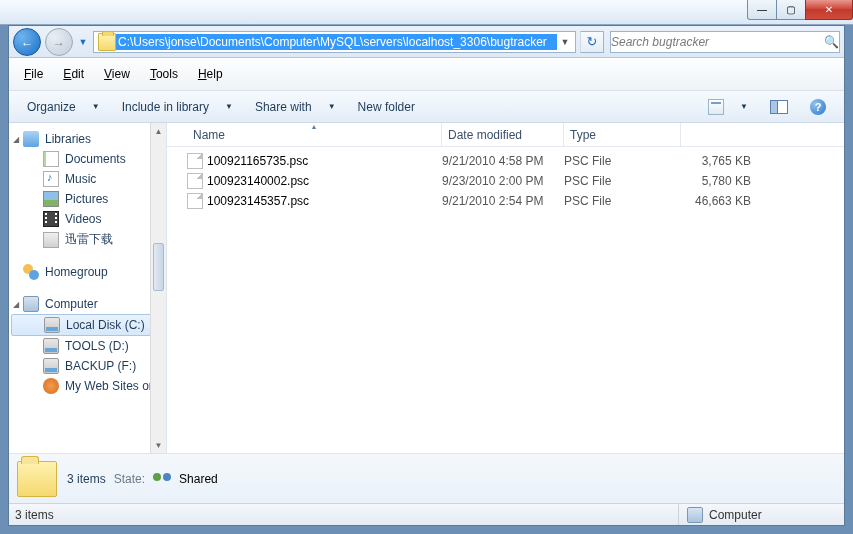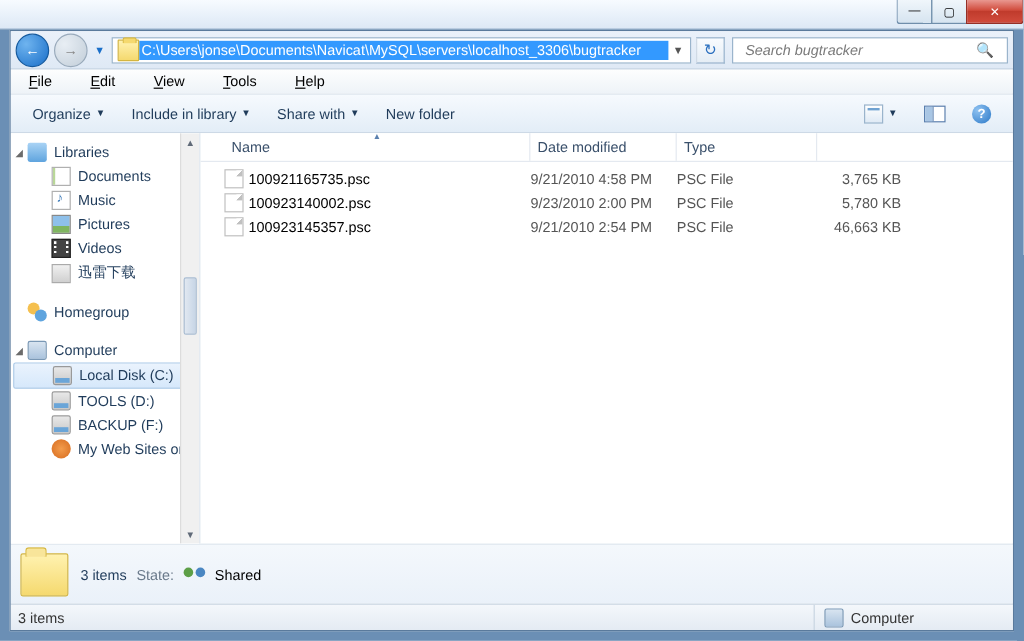--- a/index.html
+++ b/index.html
@@ -20,32 +20,32 @@
 .nav-back, .nav-fwd { width: 28px; height: 28px; border-radius: 50%; display: flex; align-items: center; justify-content: center; }
 .nav-back { background: radial-gradient(circle at 30% 30%, #6fb4ef, #1a6fc9); color: white; border: 1px solid #155a9e; }
 .nav-fwd { background: radial-gradient(circle at 30% 30%, #e8eef4, #c2ced9); border: 1px solid #9ab; color: #888; }
 .nav-drop { width: 12px; color: #3a6; display:flex; align-items:center; justify-content:center; font-size:9px; color:#1a6fc9;}
 .addr-icon { width: 18px; height: 18px; background: linear-gradient(#fff2b0, #f5d96f); border: 1px solid #d4b53f; border-radius: 1px; position: relative; margin-left: 2px;}
 .addr-icon::before { content:''; position:absolute; top:-3px; left:3px; width:10px; height:4px; background:#f5d96f; border:1px solid #d4b53f; border-bottom:none; border-radius:2px 2px 0 0;}
 .addressbar { flex: 1; height: 22px; border: 1px solid #9ab4cc; background: #fff; display: flex; align-items: center; padding: 0 2px; }
 .addr-text { flex: 1; background: #3399ff; color: white; height: 16px; line-height: 16px; padding: 0 2px; white-space: nowrap; overflow: hidden; }
 .addr-drop { width: 16px; text-align: center; color: #555; font-size: 9px;}
 .refresh { width: 24px; height: 22px; border: 1px solid #9ab4cc; border-left: 1px solid #d0dae5; background: linear-gradient(#f8fbfe,#e5edf5); display: flex; align-items: center; justify-content: center; color: #2a6fbf; font-size: 13px;}
-.searchbox { width: 230px; height: 22px; border: 1px solid #9ab4cc; background: #fff; display: flex; align-items: center; padding: 0 10px; margin-left: 2px; }
+.searchbox { width: 230px; height: 22px; border: 1px solid #9ab4cc; background: #fff; display: flex; align-items: center; padding: 0 0; margin-left: 2px; }
 .searchbox .ph { color: #7a7a7a; font-style: italic; flex: 1; }
 .searchbox .mag { color: #5a7fae; }
 
 
-.menubar { height: 21px; background: linear-gradient(#fdfefe, #eef3f8); border-bottom: 1px solid #d9e2ec; display: flex; align-items: center; padding-left: 6px; gap: 14px; }
+.menubar { height: 33px; background: linear-gradient(#fdfefe, #eef3f8); border-bottom: 1px solid #d9e2ec; display: flex; align-items: center; padding-left: 6px; gap: 2px; }
 .menubar span { padding: 2px 9px; }
 .menubar span u { text-decoration: underline; }
 
 
 .toolbar { height: 32px; background: linear-gradient(#f6fafe, #e3edf7); border-bottom: 1px solid #cdd9e6; display: flex; align-items: center; padding: 0 10px; gap: 6px; color: #1f3b5a; }
-.tbtn { padding: 4px 8px; display: flex; align-items: center; gap: 4px; }
+.tbtn { padding: 4px 8px; display: flex; align-items: center; gap: 16px; }
 .tbtn .tri { font-size: 8px; }
 .toolbar .spacer { flex: 1; }
 .view-icon { width:16px; height:16px; display:inline-block; background: linear-gradient(#fff,#dfeaf5); border:1px solid #9ab4cc; position:relative;}
 .view-icon::before{content:'';position:absolute;left:2px;top:2px;right:2px;height:2px;background:#6fa2d1;}
 .pane-icon{ width:18px; height:14px; border:1px solid #5a7fae; display:inline-block; position:relative; background:#fff;}
 .pane-icon::before{content:'';position:absolute;left:6px;top:0;bottom:0;width:1px;background:#5a7fae;}
 .pane-icon::after{content:'';position:absolute;left:0;top:0;bottom:0;width:6px;background:#a9c6e4;}
 .help-icon{ width:16px; height:16px; border-radius:50%; background:radial-gradient(circle at 30% 30%, #8fc2f1, #2a78c7); color:white; display:inline-flex; align-items:center; justify-content:center; font-weight:bold; font-size:11px;}
 
 
@@ -114,21 +114,21 @@
 </div>
 
 <div class="window-inner">
 
   <div class="navbar">
     <div class="nav-back">←</div>
     <div class="nav-fwd">→</div>
     <div class="nav-drop">▼</div>
     <div class="addressbar">
       <span class="addr-icon"></span>
-      <div class="addr-text">C:\Users\jonse\Documents\Navicat\MySQL\servers\localhost_3306\bugtracker</div>
+      <div class="addr-text">C:\Users\jonse\Documents\Computer\MySQL\servers\localhost_3306\bugtracker</div>
       <div class="addr-drop">▼</div>
     </div>
     <div class="refresh">↻</div>
     <div class="searchbox">
       <span class="ph">Search bugtracker</span>
       <span class="mag">🔍</span>
     </div>
   </div>
 
   <div class="menubar">

